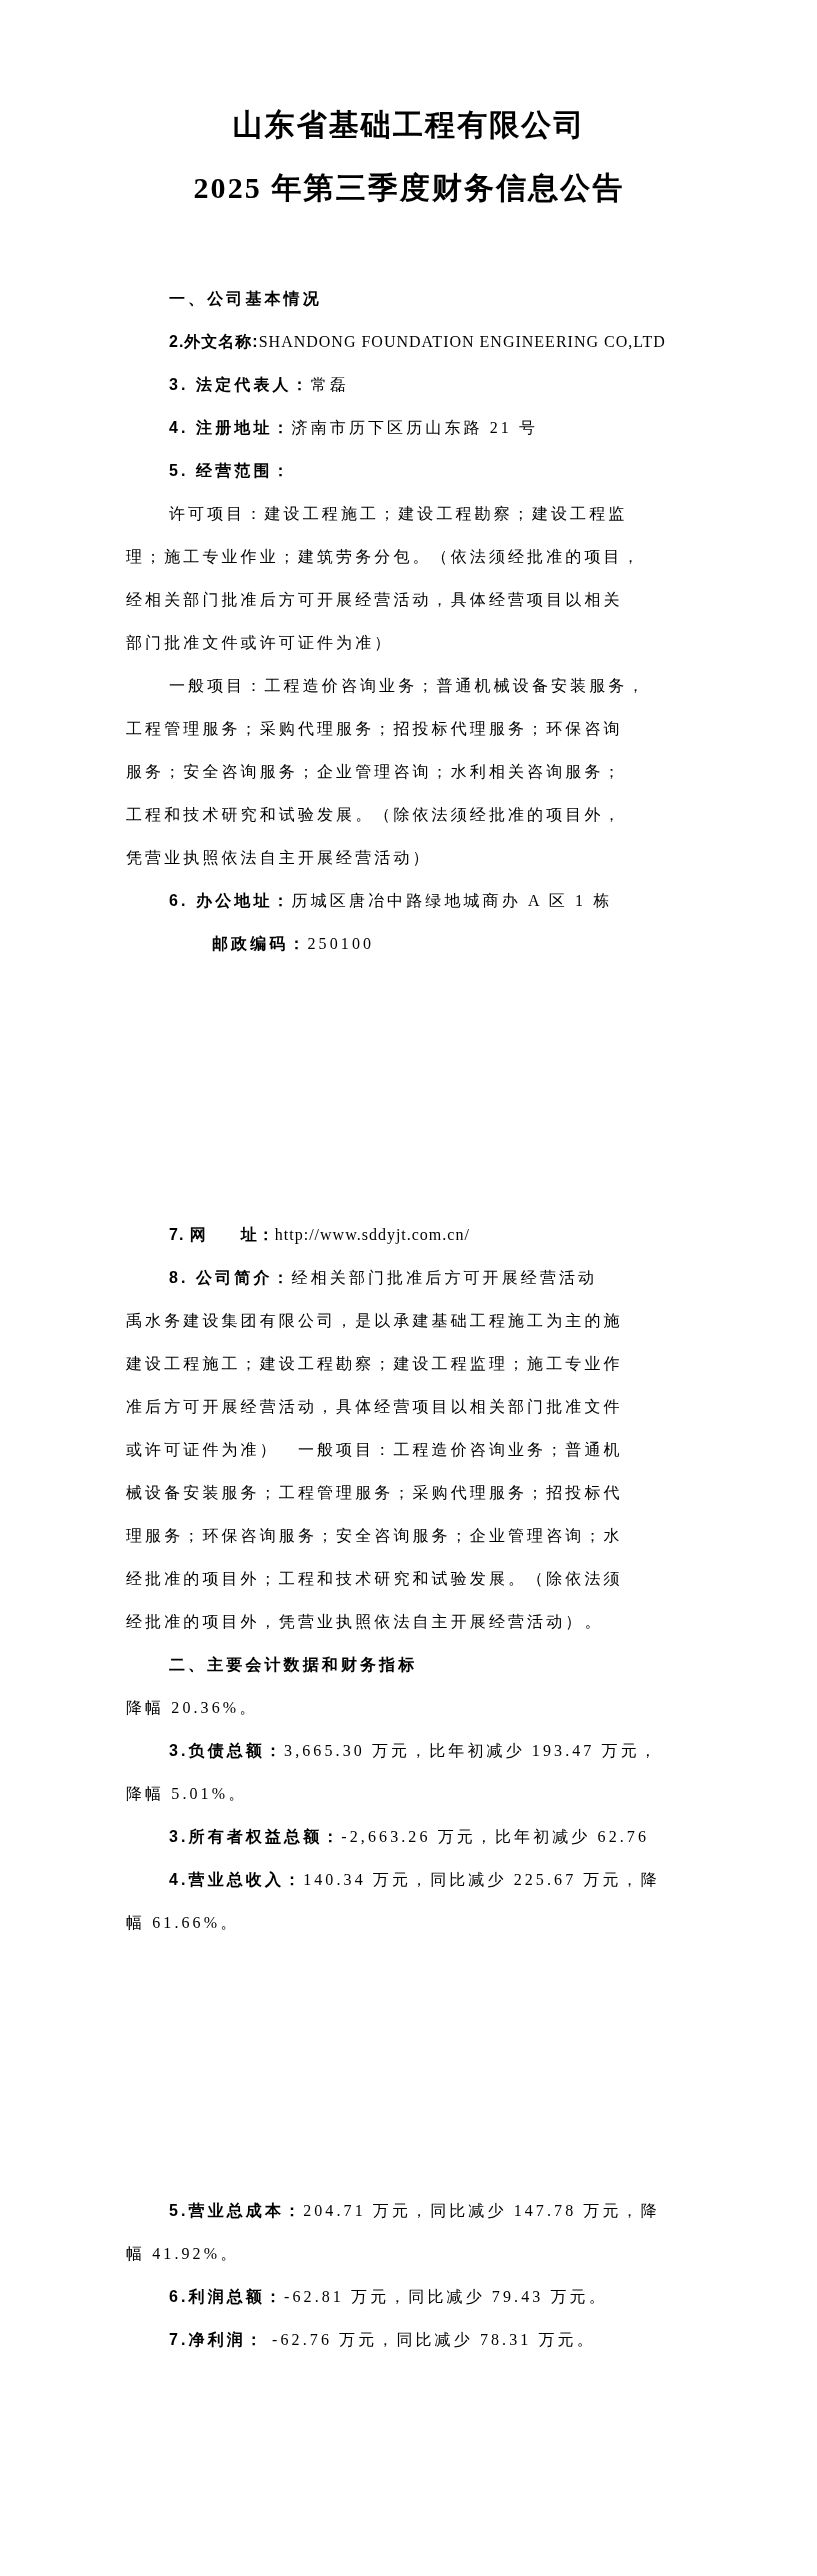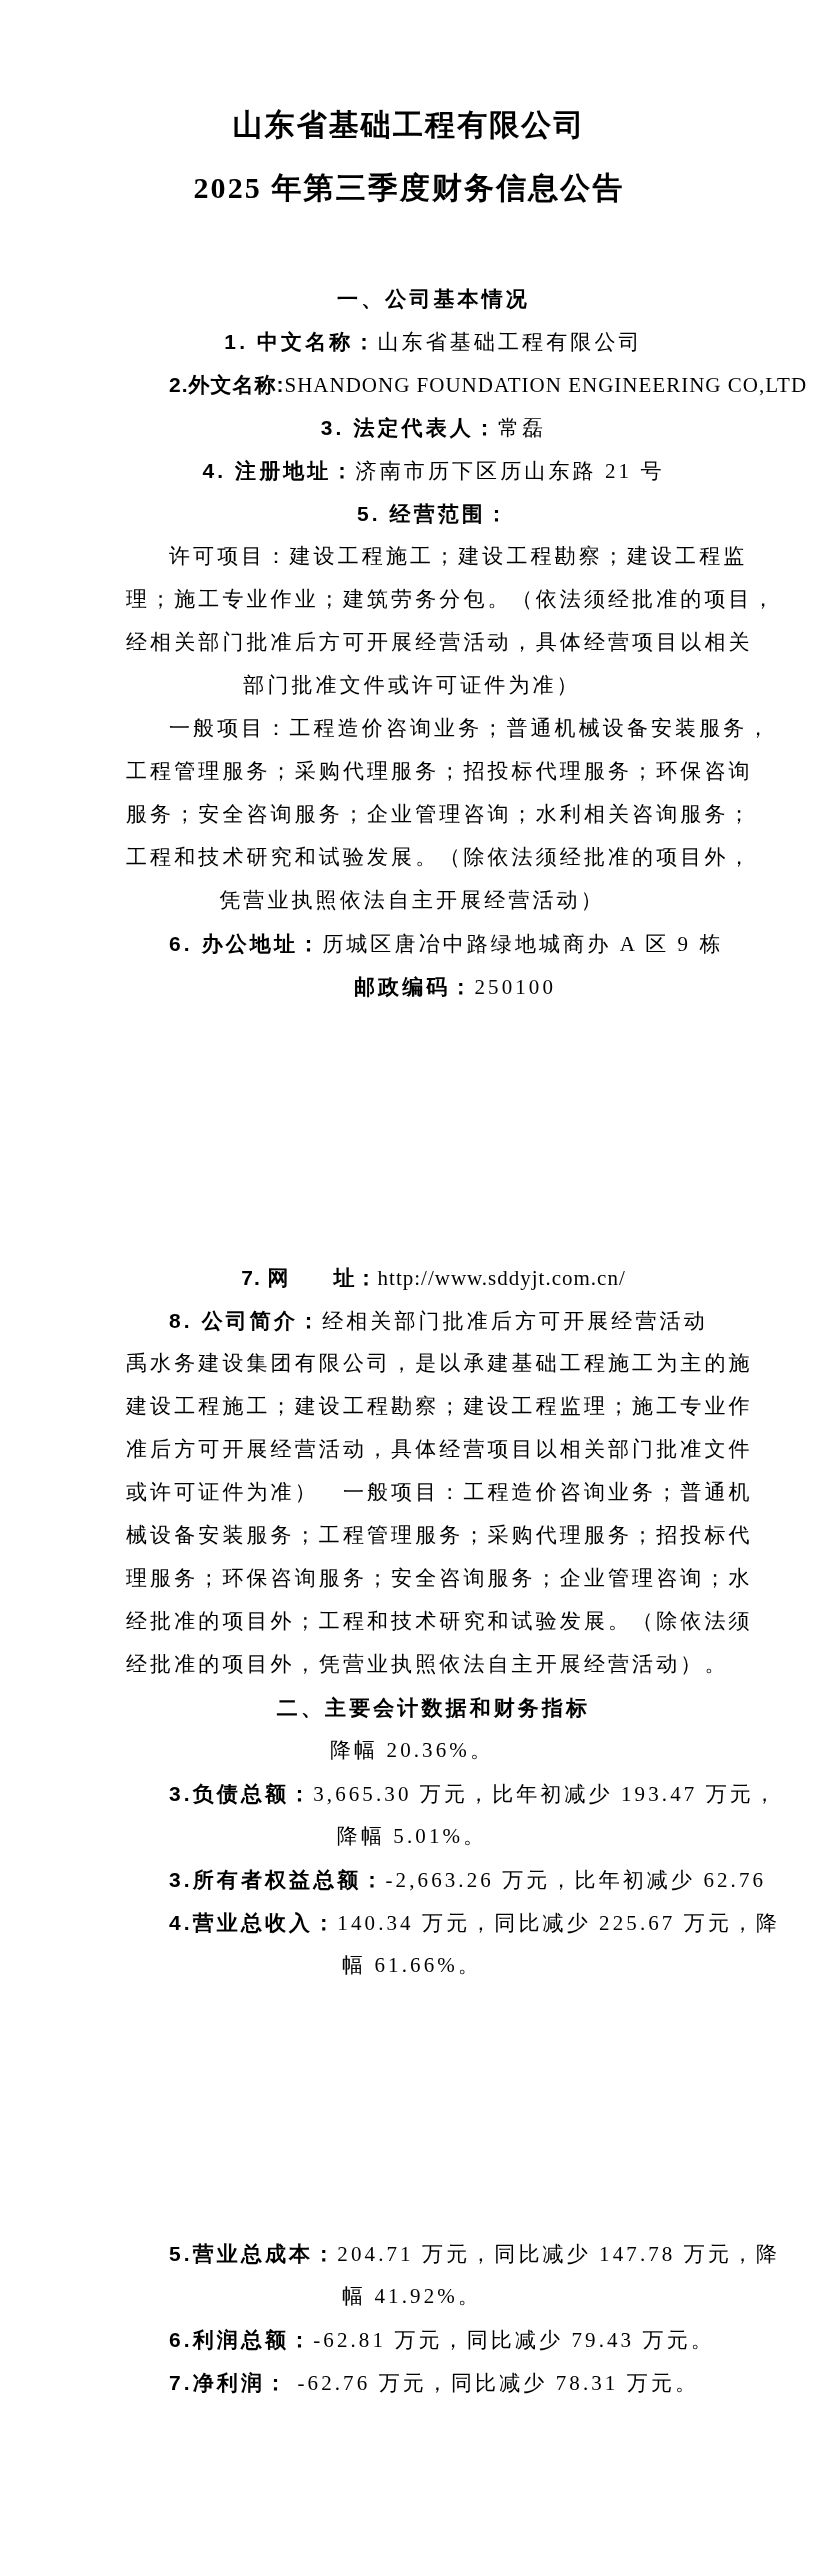--- a/index.html
+++ b/index.html
@@ -21,26 +21,25 @@
     letter-spacing:2.1px;
   }
   .t1 { padding-top:101px; }
   .t2 { padding-top:15.5px; }
   .content {
     padding-left:126px;
     width:572px;
     padding-top:66px;
   }
   .line {
-    font-size:21px;
+    font-size:16px;
     line-height:43px;
     height:43px;
     letter-spacing:3.1px;
     white-space:nowrap;
-    text-align:center;
   }
   .indent  { padding-left:43px; }
   .indent4 { padding-left:86px; }
   .lbl, .heading {
     font-family:"Liberation Sans", sans-serif;
     font-weight:bold;
   }
   .latin { letter-spacing:1px; }
   .spacer-a { height:248px; }
   .spacer-b { height:245px; }
@@ -52,42 +51,41 @@
 
   <div class="titles">
     <div class="doc-title t1">山东省基础工程有限公司</div>
     <div class="doc-title t2">2025 年第三季度财务信息公告</div>
   </div>
 
   <div class="content">
 
     <div class="line indent heading">一、公司基本情况</div>
 
-    <div class="line indent"><span class="lbl">1. 中文名称：</span><span>山东省基础工程有限公司</span></div>
 
     <div class="line indent latin"><span class="lbl">2.外文名称:</span><span>SHANDONG FOUNDATION ENGINEERING CO,LTD</span></div>
 
     <div class="line indent"><span class="lbl">3. 法定代表人：</span><span>常磊</span></div>
 
     <div class="line indent"><span class="lbl">4. 注册地址：</span><span>济南市历下区历山东路 21 号</span></div>
 
     <div class="line indent"><span class="lbl">5. 经营范围：</span></div>
 
     <div class="line indent">许可项目：建设工程施工；建设工程勘察；建设工程监</div>
     <div class="line">理；施工专业作业；建筑劳务分包。（依法须经批准的项目，</div>
     <div class="line">经相关部门批准后方可开展经营活动，具体经营项目以相关</div>
     <div class="line">部门批准文件或许可证件为准）</div>
 
     <div class="line indent">一般项目：工程造价咨询业务；普通机械设备安装服务，</div>
     <div class="line">工程管理服务；采购代理服务；招投标代理服务；环保咨询</div>
     <div class="line">服务；安全咨询服务；企业管理咨询；水利相关咨询服务；</div>
     <div class="line">工程和技术研究和试验发展。（除依法须经批准的项目外，</div>
     <div class="line">凭营业执照依法自主开展经营活动）</div>
 
-    <div class="line indent"><span class="lbl">6. 办公地址：</span><span>历城区唐冶中路绿地城商办 A 区 9 栋</span></div>
+    <div class="line indent"><span class="lbl">6. 办公地址：</span><span>历城区唐冶中路绿地城商办 A 区 1 栋</span></div>
 
     <div class="line indent4"><span class="lbl">邮政编码：</span><span>250100</span></div>
 
     <div class="spacer-a"></div>
 
     <div class="line indent latin"><span class="lbl">7. 网　　址：</span><span>http://www.sddyjt.com.cn/</span></div>
 
     <div class="line indent"><span class="lbl">8. 公司简介：</span><span>经相关部门批准后方可开展经营活动</span></div>
 
     <div class="line">禹水务建设集团有限公司，是以承建基础工程施工为主的施</div>

